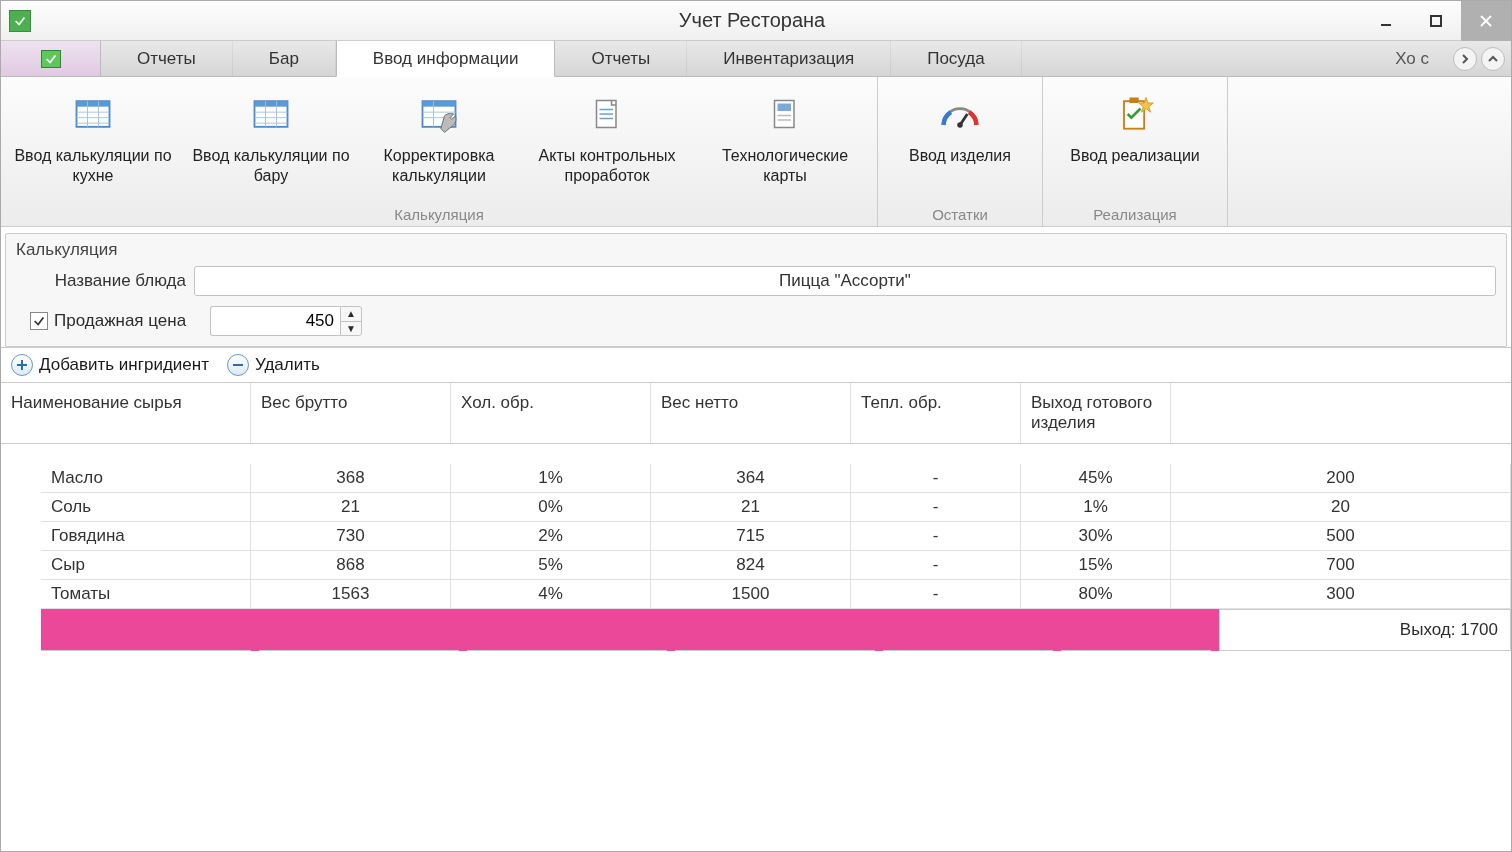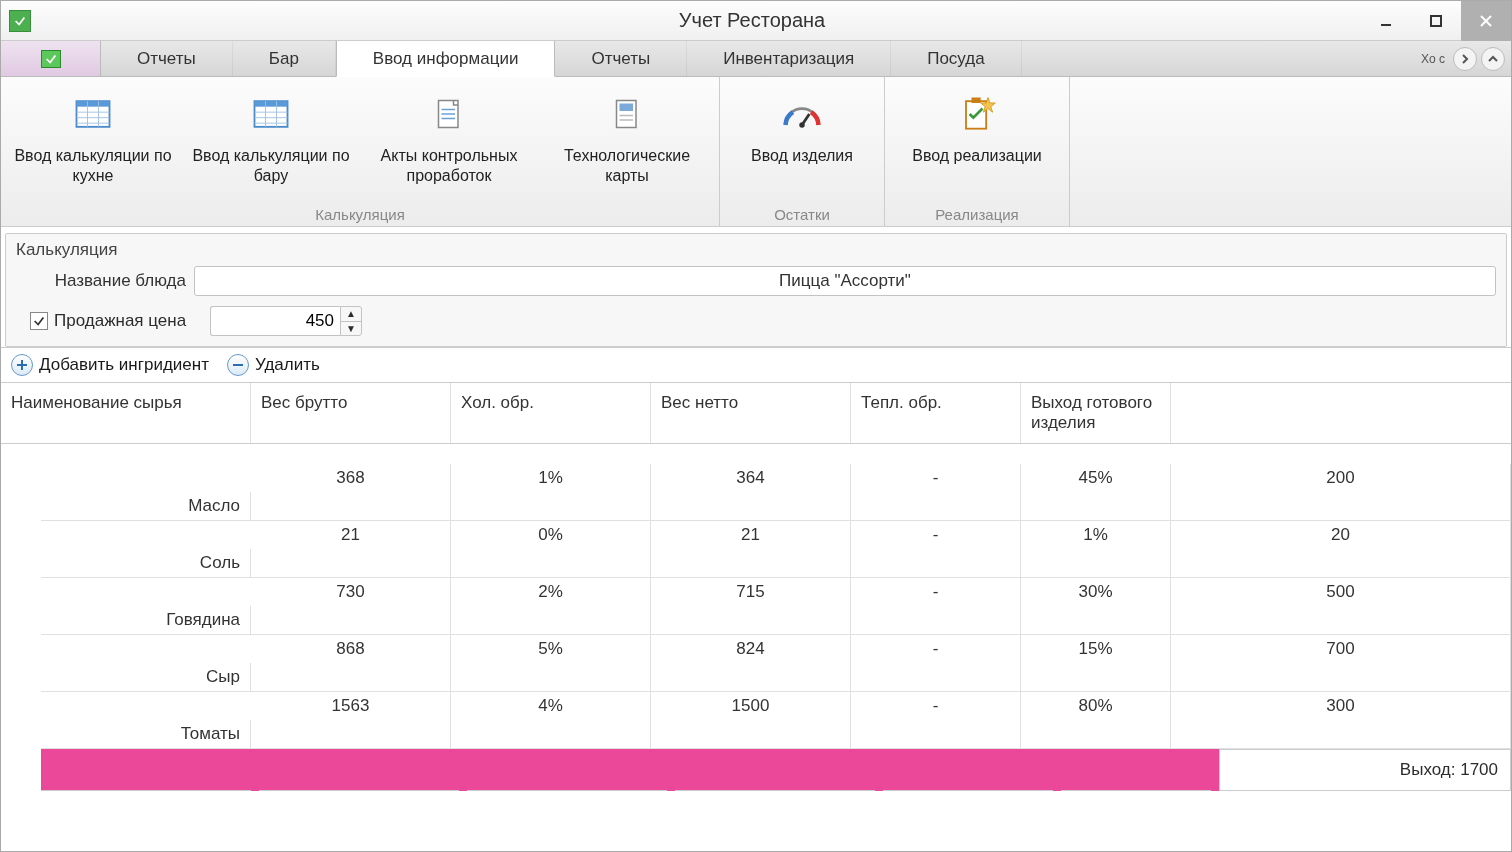--- a/index.html
+++ b/index.html
@@ -155,21 +155,21 @@
 .data-rows { padding-top:20px; }
 .data-row {
   display:grid;
   grid-template-columns: 210px 200px 200px 200px 170px 150px 1fr;
   margin-left:40px;
 }
 .data-row > div {
   padding:4px 10px; border-right:1px solid #e0e0e0; border-bottom:1px solid #e0e0e0;
   color:#333; font-size:17px;
 }
-.data-row > div:first-child { text-align:right;margin-top:28px; }
+.data-row > div:first-child { text-align:left; }
 .data-row > div:not(:first-child) { text-align:center; }
 .summary-row {
   display:grid;
   grid-template-columns: 210px 200px 200px 200px 170px 150px 1fr;
   margin-left:40px;
   background:#ec4899;
   gap:8px;
 }
 .summary-row > div { padding:10px 12px; border-bottom:1px solid #ccc; }
 .summary-row .out-box {
@@ -216,21 +216,21 @@
           </svg>
       </div>
     </div>
     <div class="tab">Отчеты</div>
     <div class="tab">Бар</div>
     <div class="tab active">Ввод информации</div>
     <div class="tab">Отчеты</div>
     <div class="tab">Инвентаризация</div>
     <div class="tab">Посуда</div>
     <div class="tabs-right">
-      <span style="color:#555; font-size:12px; margin-right:4px;">Хо с</span>
+      <span style="color:#555; font-size:17px; margin-right:20px;">Хо с</span>
       <div class="nav-arrow">
         <svg width="10" height="10">
             <polyline points="3,1 7,5 3,9" fill="none" stroke="#555" stroke-width="2"></polyline>
           </svg>
       </div>
       <div class="collapse">
         <svg width="12" height="10">
             <polyline points="2,7 6,3 10,7" fill="none" stroke="#555" stroke-width="2"></polyline>
           </svg>
       </div>
@@ -261,20 +261,33 @@
                 <rect x="6" y="10" width="36" height="28" fill="#fff" stroke="#4a8acb" stroke-width="2"></rect>
                 <rect x="6" y="10" width="36" height="6" fill="#5a9ad8"></rect>
                 <line x1="6" y1="22" x2="42" y2="22" stroke="#a0c0e0"></line>
                 <line x1="6" y1="28" x2="42" y2="28" stroke="#a0c0e0"></line>
                 <line x1="6" y1="34" x2="42" y2="34" stroke="#a0c0e0"></line>
                 <line x1="18" y1="10" x2="18" y2="38" stroke="#a0c0e0"></line>
                 <line x1="30" y1="10" x2="30" y2="38" stroke="#a0c0e0"></line>
               </svg>
           </div>
           <div class="lbl">Ввод калькуляции по бару</div>
+        </div>
+        <div class="ribbon-btn small">
+          <div class="ico">
+            <svg viewBox="0 0 48 48" width="44" height="44">
+                <rect x="6" y="10" width="36" height="28" fill="#fff" stroke="#4a8acb" stroke-width="2"></rect>
+                <rect x="6" y="10" width="36" height="6" fill="#5a9ad8"></rect>
+                <line x1="6" y1="22" x2="42" y2="22" stroke="#a0c0e0"></line>
+                <line x1="6" y1="28" x2="42" y2="28" stroke="#a0c0e0"></line>
+                <line x1="18" y1="10" x2="18" y2="38" stroke="#a0c0e0"></line>
+                <path d="M30 26 c4 -4 10 -2 10 -2 l-4 4 2 2 4-4 s2 6 -2 10 l-10 8 -4-4 z" fill="#bbb" stroke="#666"></path>
+              </svg>
+          </div>
+          <div class="lbl">Корректировка калькуляции</div>
         </div>
         <div class="ribbon-btn">
           <div class="ico">
             <svg viewBox="0 0 48 48" width="36" height="44">
                 <rect x="10" y="6" width="26" height="36" fill="#fff" stroke="#888" stroke-width="2"></rect>
                 <polyline points="30,6 30,12 36,12" fill="none" stroke="#888" stroke-width="2"></polyline>
                 <line x1="14" y1="18" x2="32" y2="18" stroke="#6aa0d8" stroke-width="2"></line>
                 <line x1="14" y1="24" x2="32" y2="24" stroke="#6aa0d8" stroke-width="2"></line>
                 <line x1="14" y1="30" x2="32" y2="30" stroke="#6aa0d8" stroke-width="2"></line>
               </svg>

